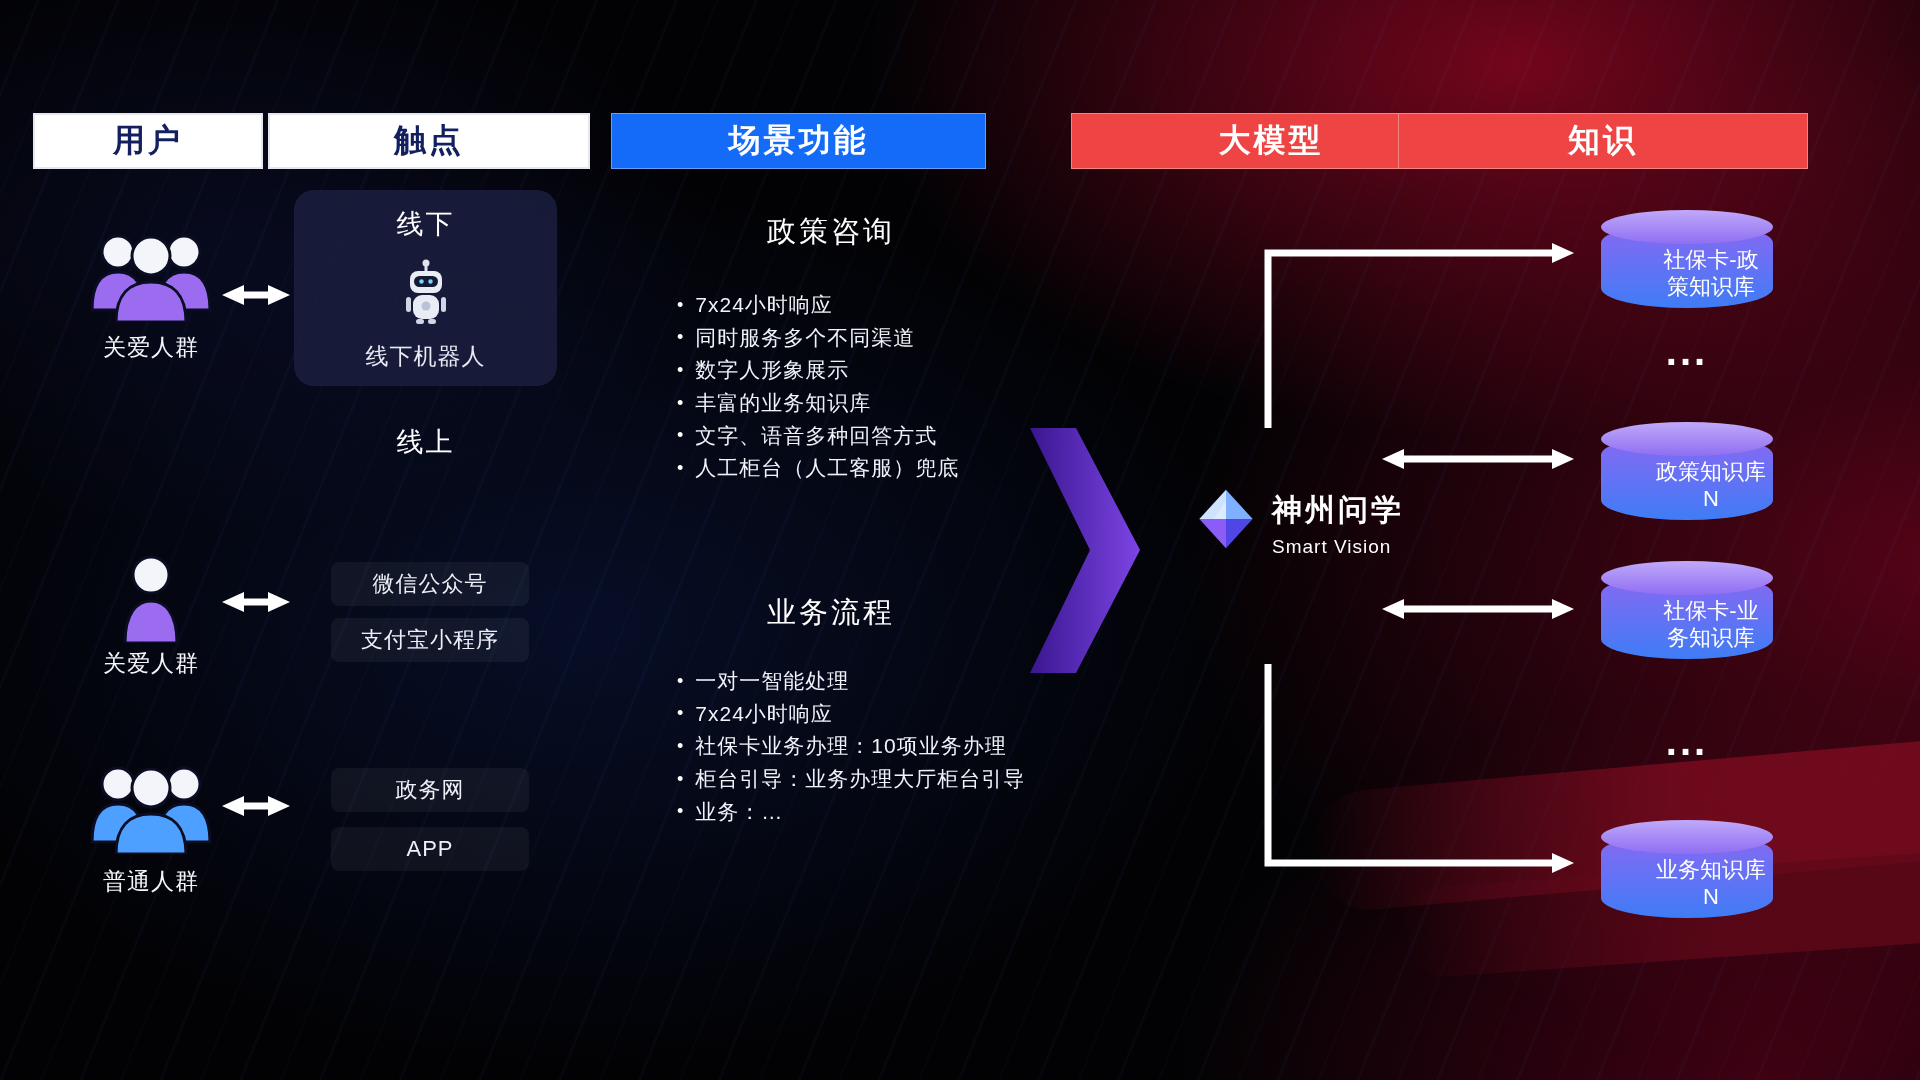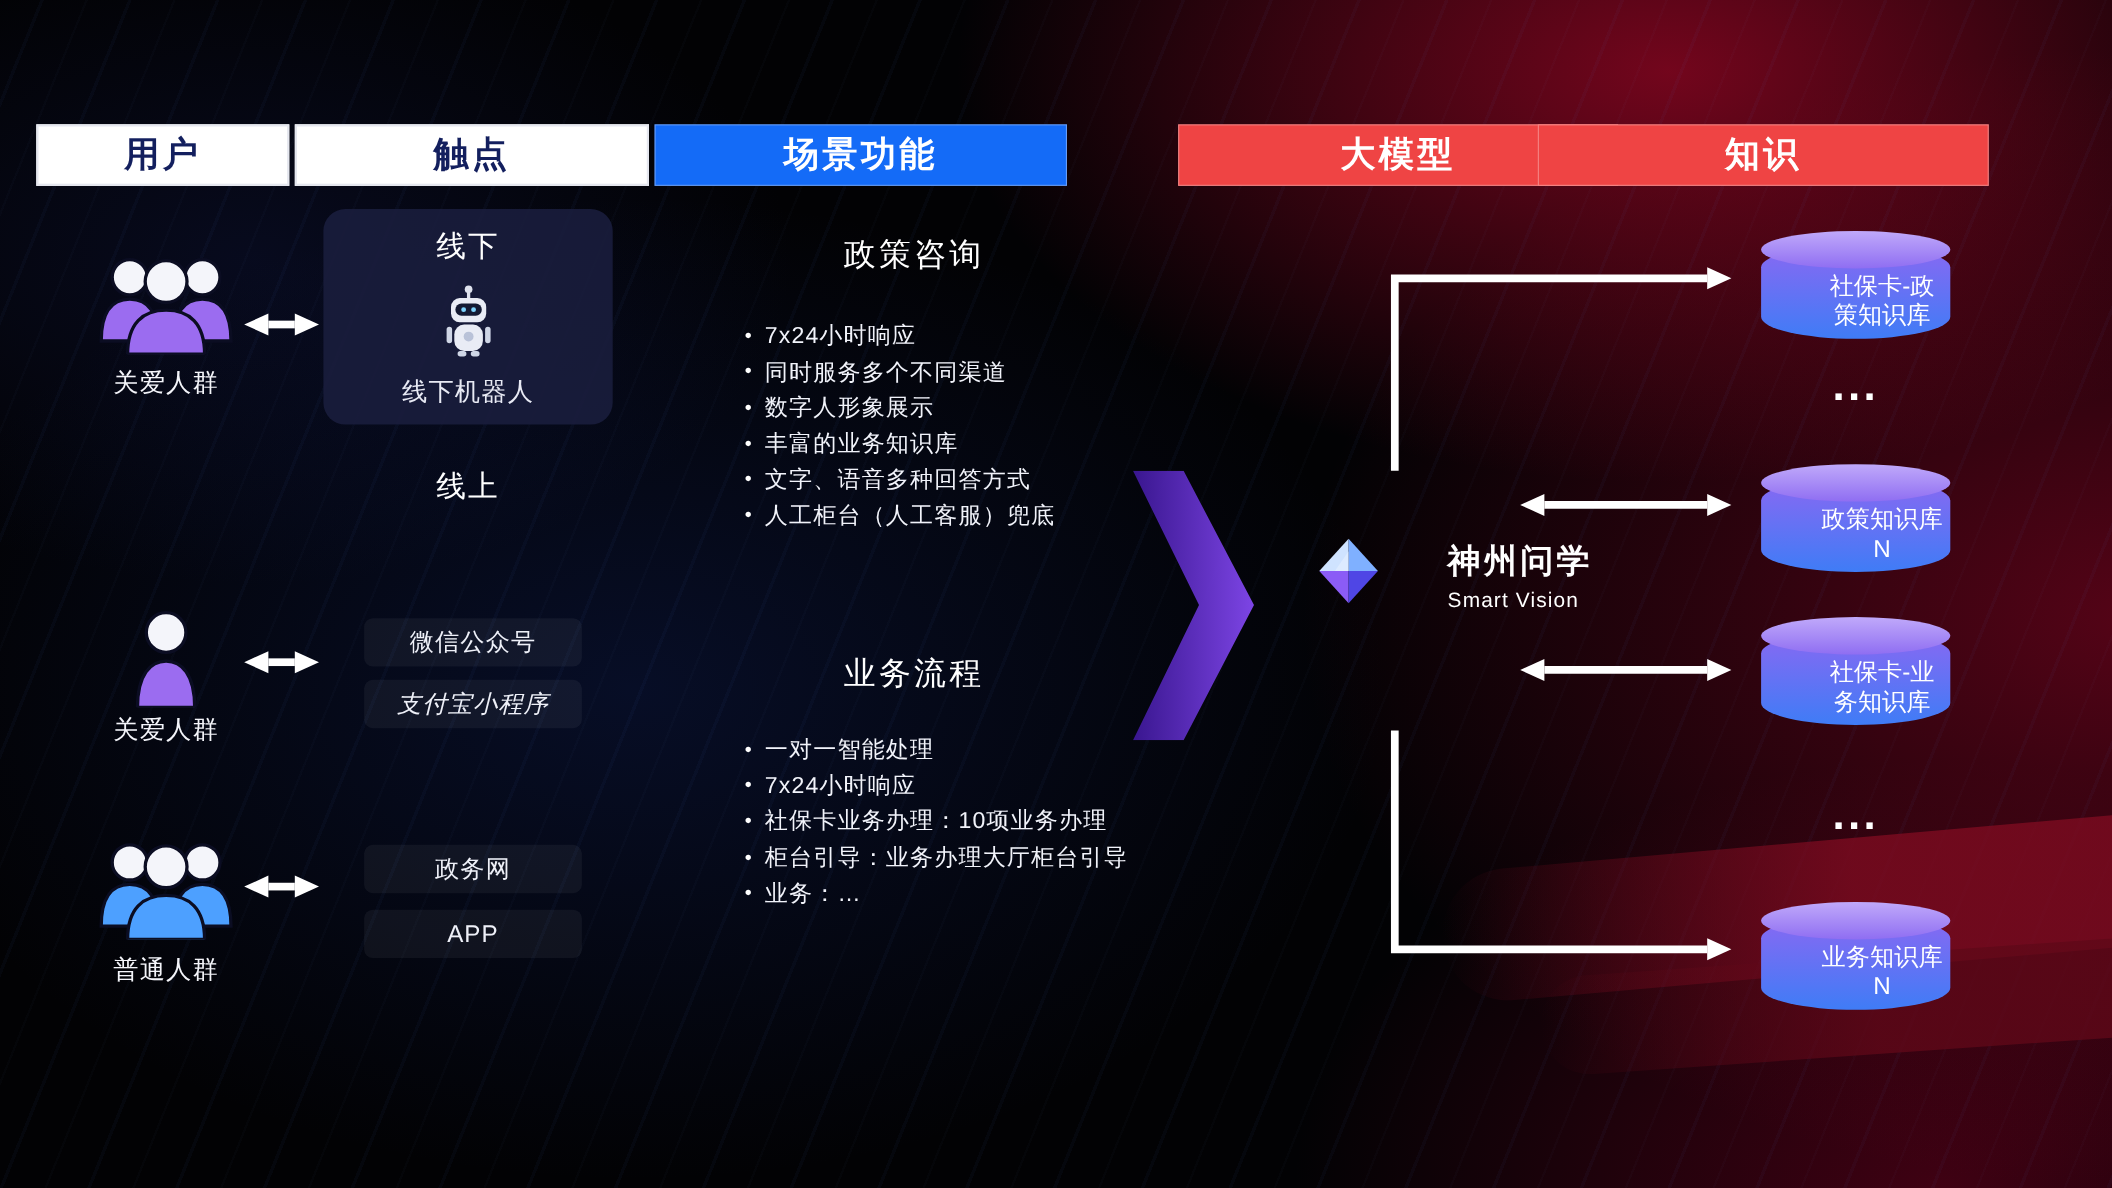--- a/index.html
+++ b/index.html
@@ -32,21 +32,21 @@
 
   
   .pill { position:absolute; top:113px; height:56px; display:flex;
           align-items:center; justify-content:center; font-size:32px;
           font-weight:bold; letter-spacing:3px; }
   .pill-white  { background:#fff; color:#131f5e; border:2px solid #e5e7ef; }
   .pill-blue   { background:#146bf7; color:#fff; border:1px solid rgba(255,255,255,.35); }
   .pill-purple { background:#ef4444; color:#fff; border:1px solid rgba(255,255,255,.35); }
   .pill-1 { left:33px;   width:230px; }
   .pill-2 { left:268px;  width:322px; }
-  .pill-3 { left:595px;  width:375px; }
+  .pill-3 { left:611px;  width:375px; }
   .pill-4 { left:1071px; width:400px; }
   .pill-5 { left:1398px; width:410px; }
 
   
   .abs { position:absolute; }
   .user-label { position:absolute; width:190px; left:56px; text-align:center;
                 color:#f4f5fa; font-size:23px; letter-spacing:1px; }
 
   
   .tp-card { position:absolute; left:294px; top:190px; width:263px; height:196px;
@@ -54,35 +54,35 @@
     flex-direction:column; align-items:center; justify-content:space-between;
     padding:16px 10px 14px; }
   .tp-card .off-title { color:#fff; font-size:27px; letter-spacing:2px; }
   .tp-card .off-label { color:#e8eaf4; font-size:23px; letter-spacing:1px; }
   .online-title { position:absolute; left:294px; top:424px; width:263px;
     text-align:center; color:#fff; font-size:27px; letter-spacing:2px; }
   .channel { position:absolute; left:331px; width:198px; height:44px;
     display:flex; align-items:center; justify-content:center; color:#eef0f8;
     font-size:22px; letter-spacing:1px; background:rgba(255,255,255,.05);
     border-radius:8px; }
-  .ch-0 { top:562px; } .ch-1 { top:618px;font-style:italic; } .ch-2 { top:768px; } .ch-3 { top:827px; }
+  .ch-0 { top:562px; } .ch-1 { top:618px; } .ch-2 { top:768px; } .ch-3 { top:827px; }
 
   
   .sc-title { position:absolute; left:595px; width:472px; text-align:center;
     color:#fff; font-size:29px; letter-spacing:3px; }
   .sc-title-1 { top:212px; } .sc-title-2 { top:593px; }
   .bullets { position:absolute; left:677px; color:#f1f3fa; font-size:21px; }
   .bullets-1 { top:289px; } .bullets-2 { top:665px; }
   .bullets .b-row { height:32.6px; display:flex; align-items:center; letter-spacing:1px; }
   .bullets .b-row::before { content:"•"; margin-right:11px; font-size:18px; color:#fff; }
 
   
   .big-arrow { position:absolute; left:1030px; top:428px; width:110px; height:245px; }
   .logo { position:absolute; left:1194px; top:487px; width:64px; height:64px; }
-  .brand { position:absolute; left:1272px; top:490px; color:#fff;margin-left:44px; }
+  .brand { position:absolute; left:1272px; top:490px; color:#fff; }
   .brand .name { font-size:30px; font-weight:bold; letter-spacing:3px; }
   .brand .sub  { font-size:19px; margin-top:5px; letter-spacing:1px; }
 
   
   .cyl { position:absolute; left:1601px; width:172px; height:100px; }
   .cyl .body { position:absolute; left:0; top:13px; width:172px; height:85px;
     background:linear-gradient(180deg,#8a68f2 0%,#3f7cf6 100%);
     border-radius:86px / 20px; }
   .cyl .cap { position:absolute; left:0; top:0; width:172px; height:34px;
     background:linear-gradient(180deg,#c0a9fa 0%,#8f6ef2 100%);

